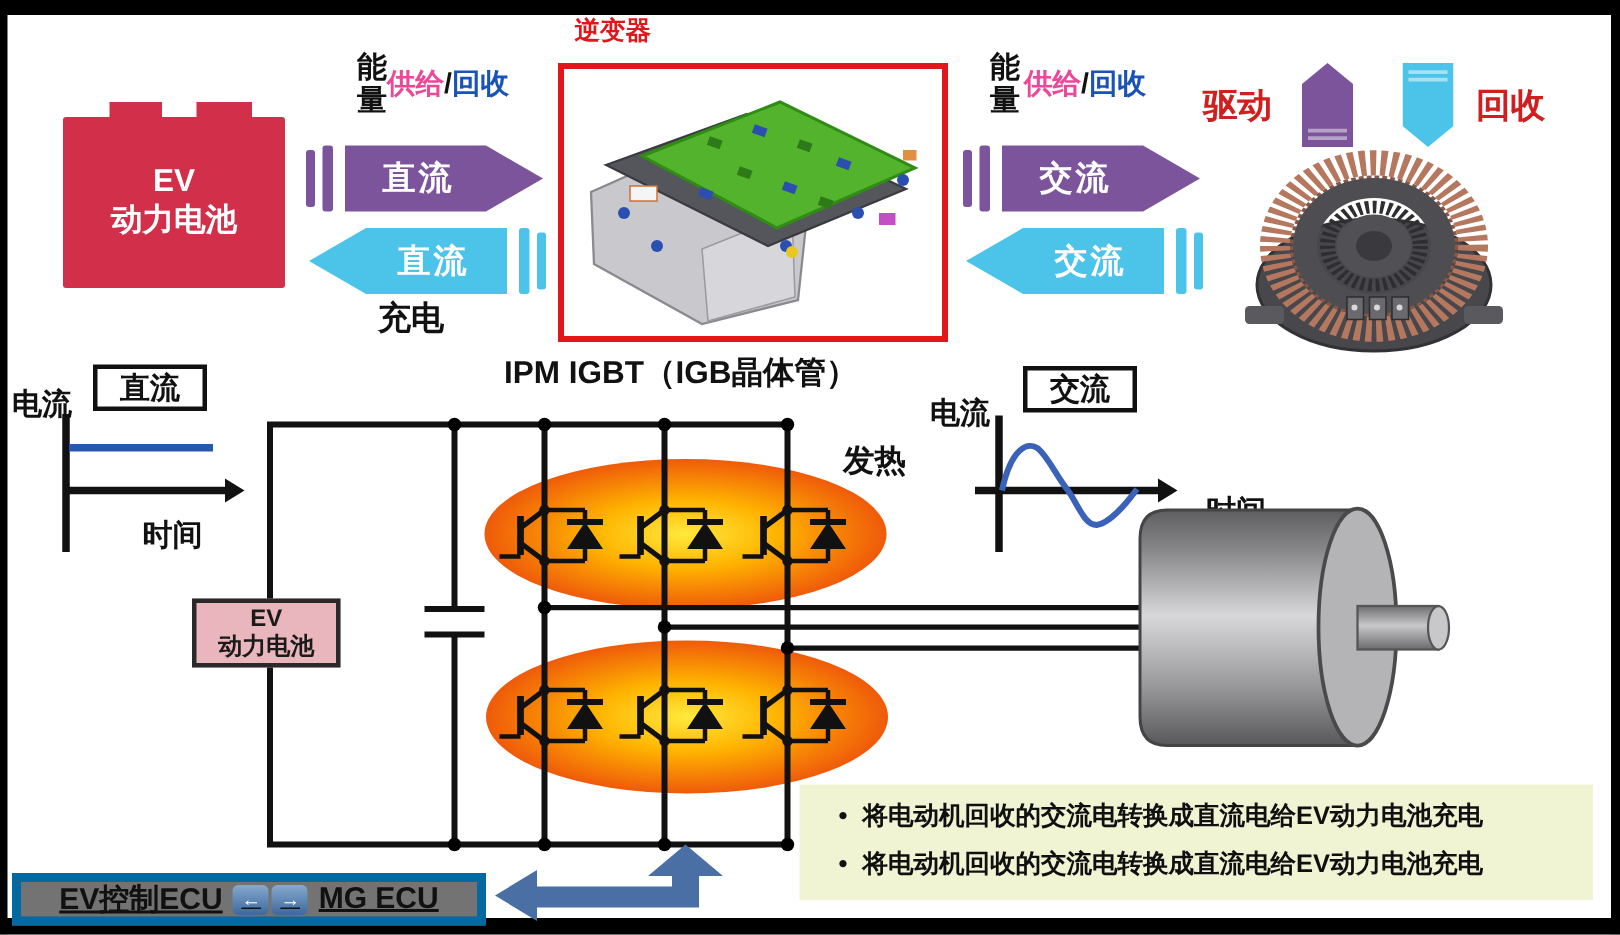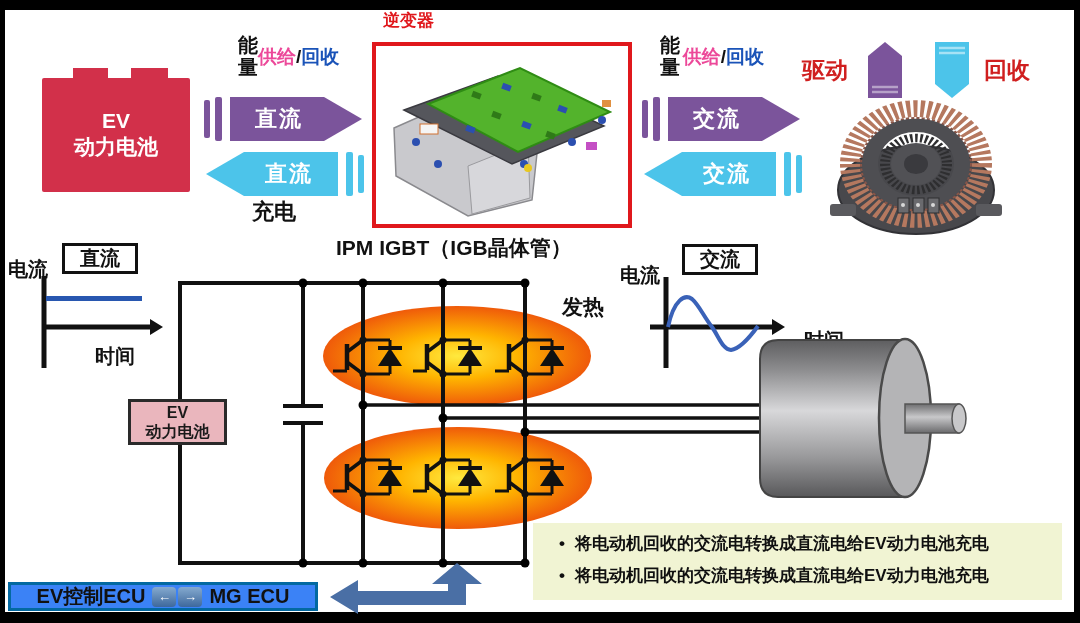--- a/index.html
+++ b/index.html
@@ -13,22 +13,22 @@
   .energy{display:flex;flex-direction:row;align-items:center;}
   .energy-title{font-size:20px;font-weight:bold;line-height:22px;}
   .energy-sub{font-size:19px;font-weight:bold;line-height:21px;white-space:nowrap;}
   .red-t{color:#ec4899;}
   .blue-t{color:#1a53b8;}
   .tagbox{border:3px solid #111;background:#fff;display:flex;align-items:center;justify-content:center;
           font-size:20px;font-weight:bold;}
   .axis-label{font-size:20px;font-weight:bold;white-space:nowrap;margin-top:12px;}
   .pinkbox{background:#eab6bd;border:3px solid #2a2a2a;display:flex;flex-direction:column;
            align-items:center;justify-content:center;font-size:16px;font-weight:bold;line-height:19px;color:#1a1a1a;}
-  .ecu{background:#3b82f6;border:3px solid #0369a1;display:flex;align-items:center;justify-content:center;
-       gap:7px;font-size:20px;font-weight:600;white-space:nowrap;}
+  .ecu{background:#737373;border:6px solid #0369a1;display:flex;align-items:center;justify-content:center;
+       gap:7px;font-size:20px;font-weight:600;white-space:nowrap;text-decoration:underline;}
   .ecu-ic{width:24px;height:20px;border-radius:4px;background:linear-gradient(180deg,#85aacf,#3e689c);
           color:#fff;font-size:13px;font-weight:bold;display:flex;align-items:center;justify-content:center;}
   .notebox{background:#f1f4d3;padding:10px 0 0 16px;box-sizing:border-box;}
   .noterow{display:flex;margin-bottom:10px;font-size:17px;font-weight:600;color:#101010;line-height:22px;white-space:nowrap;}
   .noterow .blt{width:26px;text-align:center;flex:0 0 26px;}
   .batt-text{position:absolute;left:0;width:148px;text-align:center;color:#fff;font-weight:bold;
              font-size:21px;line-height:26px;}
 </style>
 </head>
 <body>

